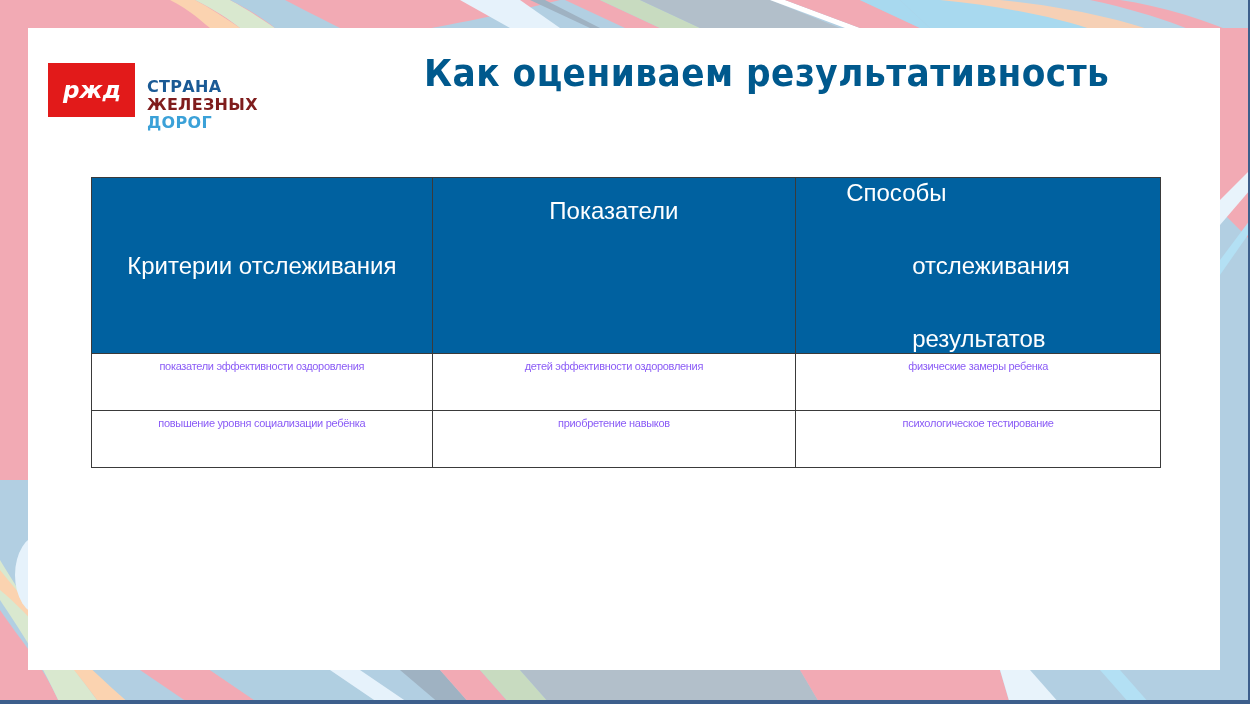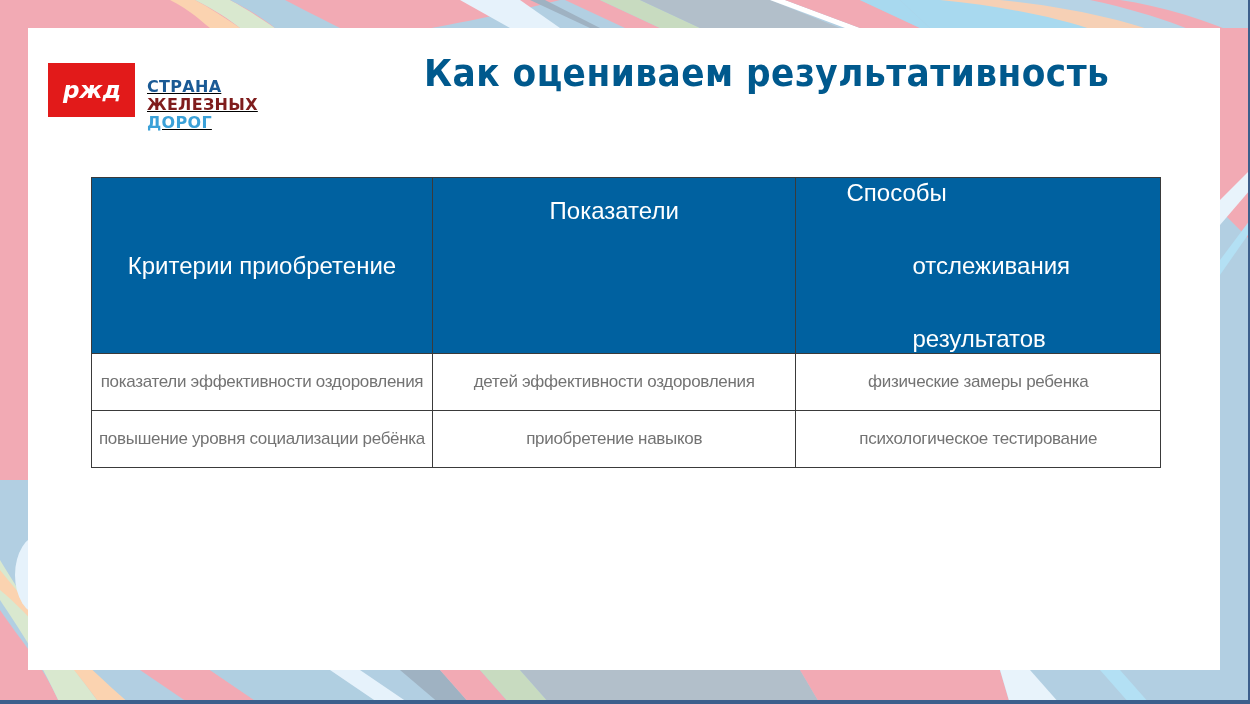--- a/index.html
+++ b/index.html
@@ -20,21 +20,21 @@
       position: absolute; top: 0; bottom: 0; right: 0; width: 2px;
       background: #3d5f8c;
     }
     .panel {
       position: absolute; left: 28px; top: 28px;
       width: 1192px; height: 642px;
       background: #ffffff;
     }
     .logo {
       position: absolute; left: 48px; top: 47px;
-      display: flex; align-items: center; text-decoration: underline;
+      display: flex; align-items: center;
     }
     .logo-mark {
       width: 87px; height: 54px; background: #e21a1a;
       display: flex; align-items: center; justify-content: center;
     }
     .logo-text {
       margin-left: 12px;
       font-family: "DejaVu Sans", sans-serif;
       font-weight: bold; font-size: 16px; line-height: 18px;
       letter-spacing: 0.3px;
@@ -68,25 +68,25 @@
       height: 94px;
       vertical-align: middle;
       padding: 0 6px;
     }
     table.criteria th.c1 { width: 341px; }
     table.criteria th.c2 { width: 364px; vertical-align: top; padding-top: 18px; }
     table.criteria th.c3 { width: 365px; text-align: left; padding: 0 4px 0 50px; }
     .th3-line2, .th3-line3 { display: block; padding-left: 66px; margin-top: 44px; }
     table.criteria td {
       height: 57px;
-      font-size: 17px;
-      color: #737373;
+      font-size: 11px;
+      color: #8b5cf6;
       text-align: center;
       vertical-align: top;
-      padding-top: 18px;
+      padding-top: 6px;
       letter-spacing: -0.3px;
       white-space: nowrap;
       background: #fff;
     }
   </style>
 </head>
 <body>
 
 <div class="bg">
   <svg width="1250" height="704" viewBox="0 0 1250 704">
@@ -151,21 +151,21 @@
     <div class="l2">ЖЕЛЕЗНЫХ</div>
     <div class="l3">ДОРОГ</div>
   </div>
 </div>
 
 <h1 class="title">Как оцениваем результативность</h1>
 
 <table class="criteria">
   <thead>
     <tr>
-      <th class="c1">Критерии приобретение</th>
+      <th class="c1">Критерии отслеживания</th>
       <th class="c2">Показатели</th>
       <th class="c3">
         <span>Способы</span>
         <span class="th3-line2">отслеживания</span>
         <span class="th3-line3">результатов</span>
       </th>
     </tr>
   </thead>
   <tbody>
     <tr>

